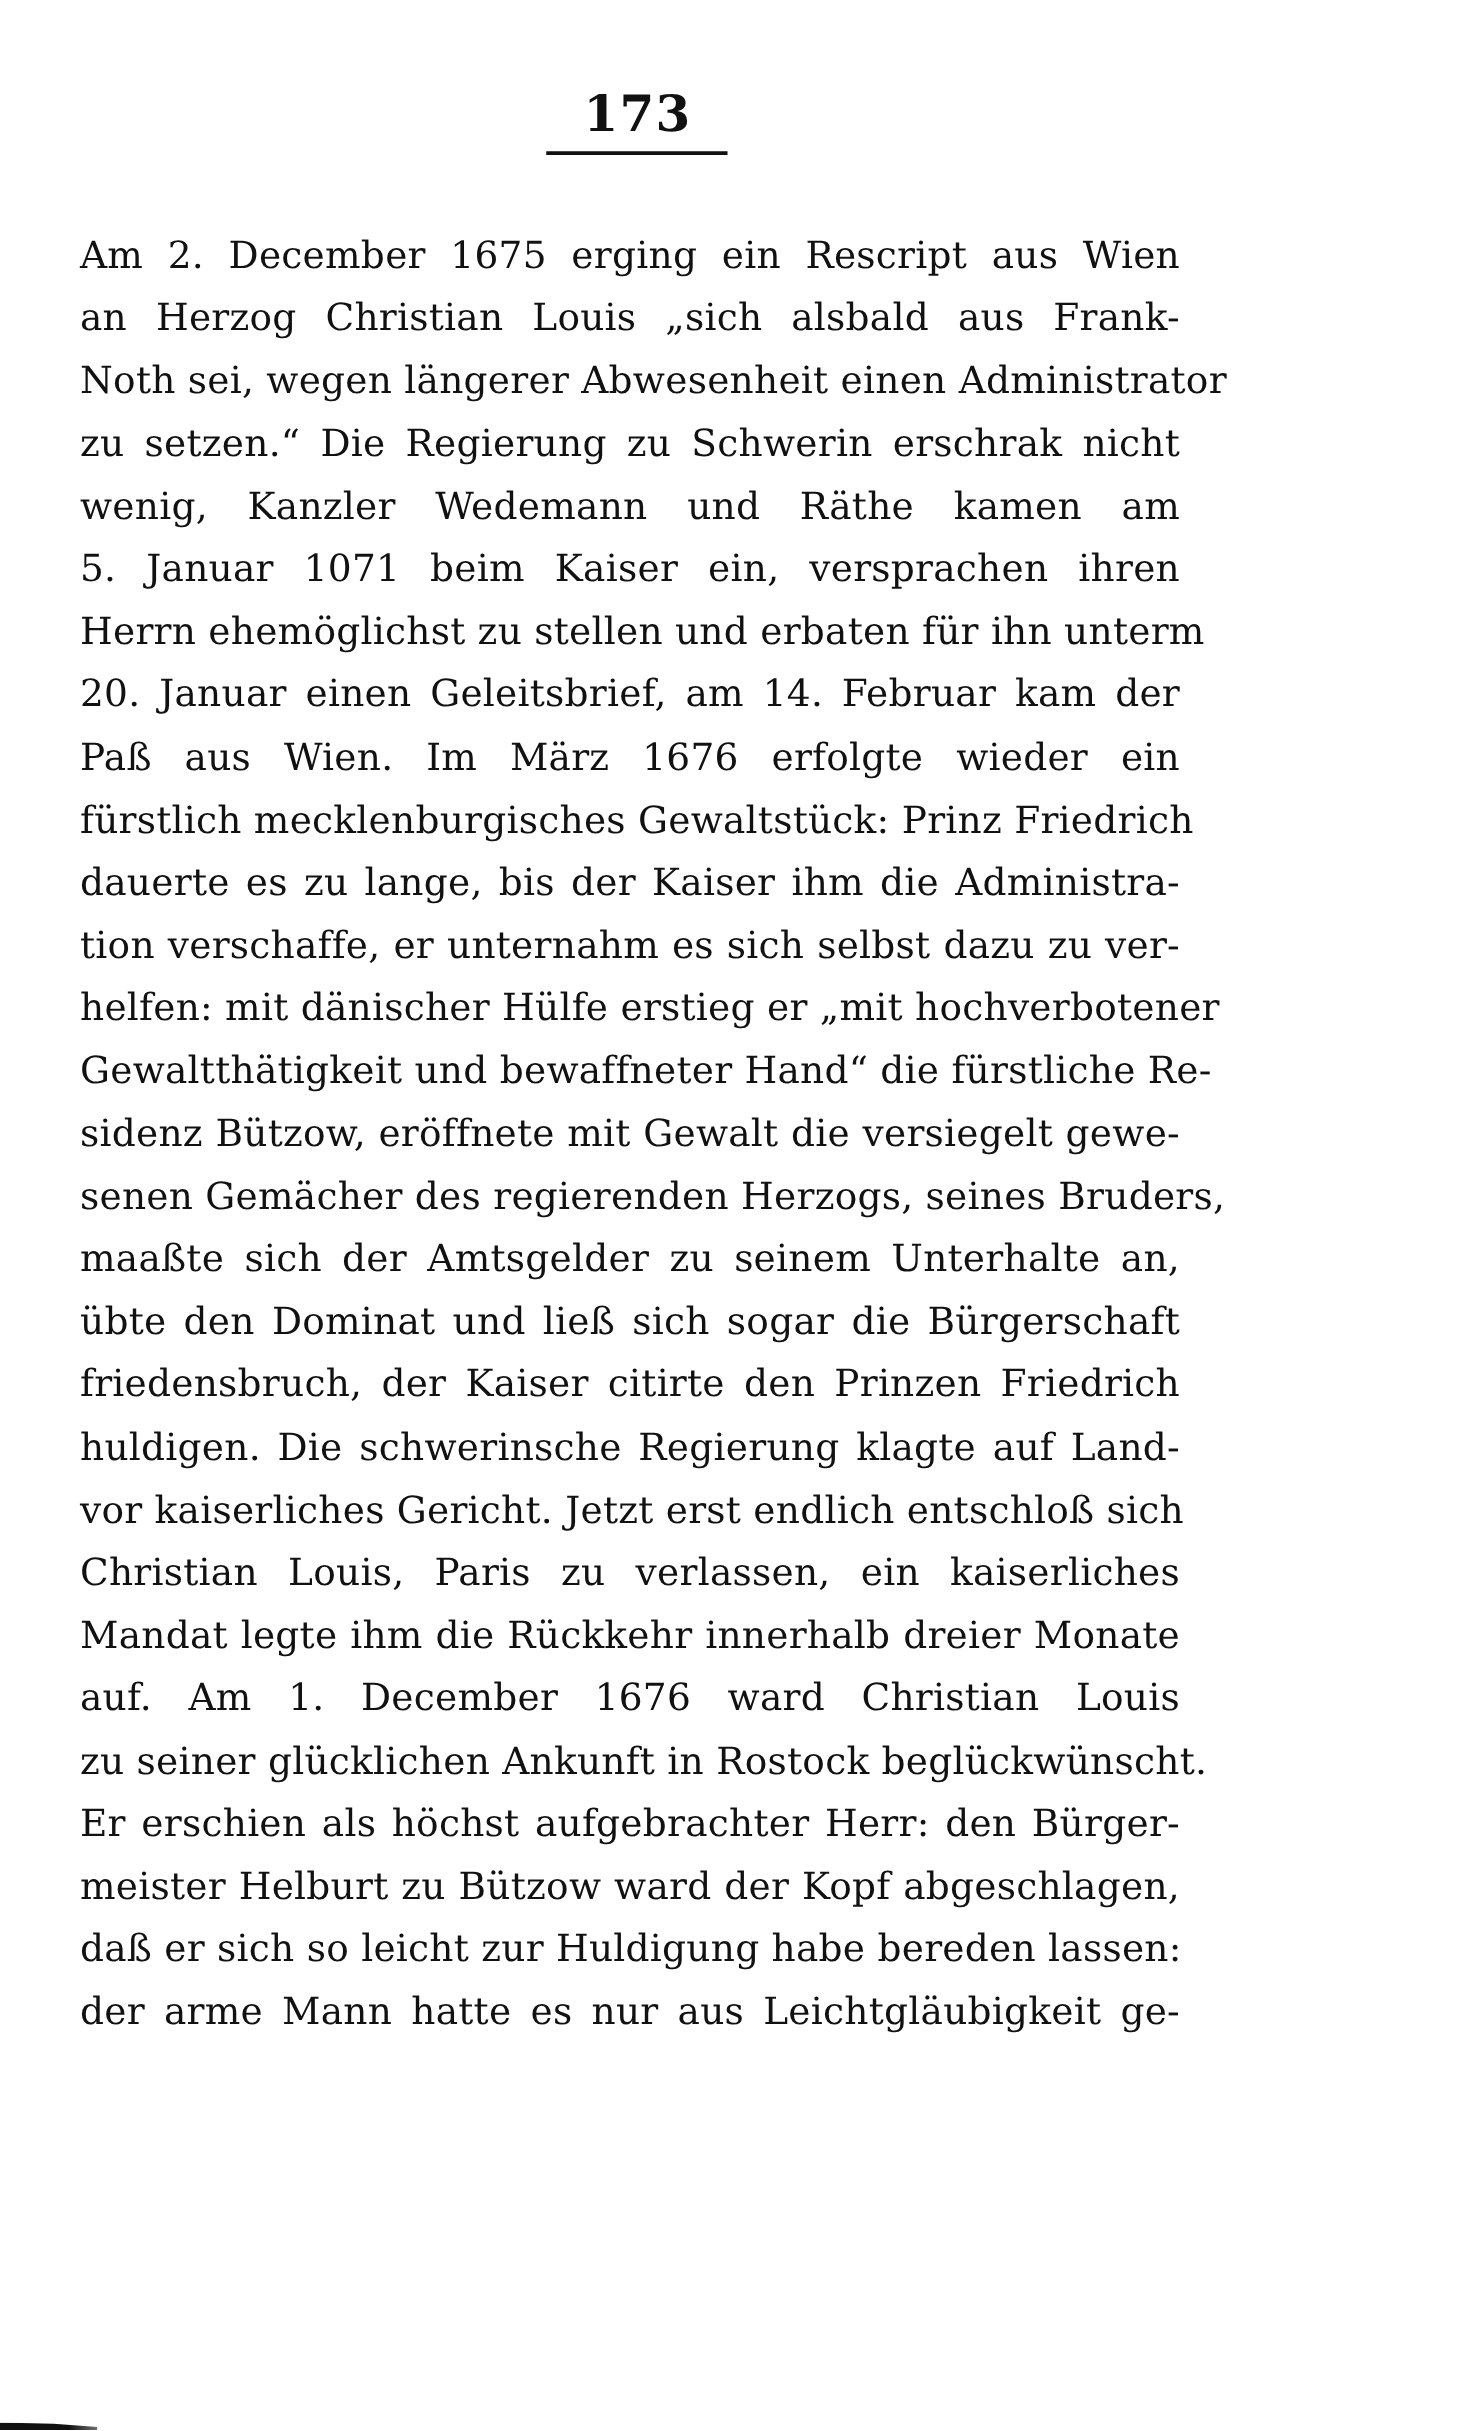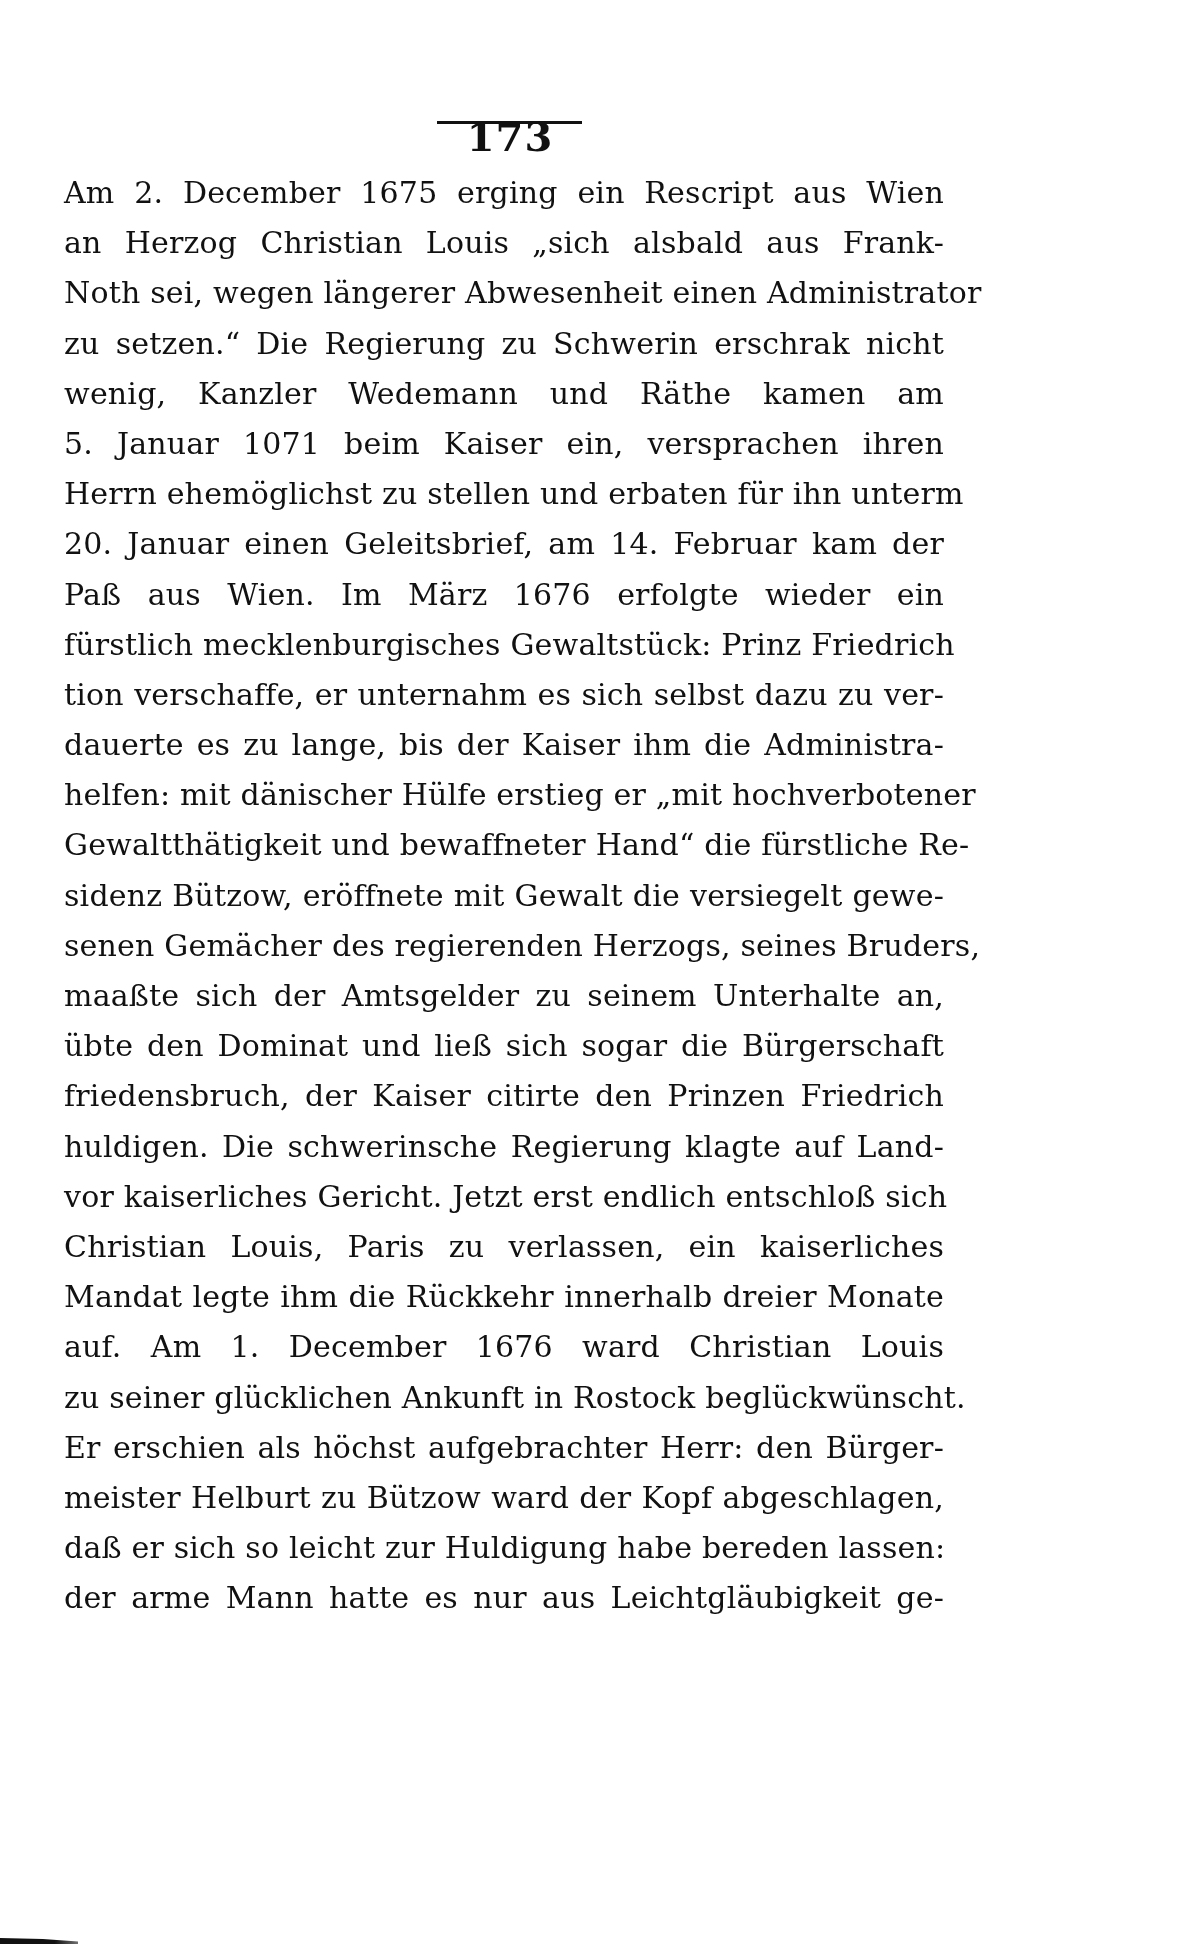--- a/index.html
+++ b/index.html
@@ -24,34 +24,33 @@
       position: absolute;
       left: 440px;
       top: 68px;
       width: 140px;
       text-align: center;
       font-family: "DejaVu Serif", serif;
       font-size: 40px;
       font-weight: bold;
       letter-spacing: 1px;
       line-height: 48px;
-      margin-top: 45px;
     }
     .header-rule {
       position: absolute;
       left: 437px;
       top: 121px;
       width: 145px;
       height: 3px;
       background: #111111;
     }
     .text-block {
       position: absolute;
       left: 64px;
-      top: 168px;
+      top: 180px;
       width: 880px;
     }
     .line {
       height: 50.2px;
       line-height: 50.2px;
       font-family: "DejaVu Serif", serif;
       font-size: 30px;
       white-space: nowrap;
       text-align: justify;
       text-align-last: justify;
@@ -81,22 +80,22 @@
     <div class="line">Am 2. December 1675 erging ein Rescript aus Wien</div>
     <div class="line">an Herzog Christian Louis „sich alsbald aus Frank-</div>
     <div class="line">Noth sei, wegen längerer Abwesenheit einen Administrator</div>
     <div class="line">zu setzen.“ Die Regierung zu Schwerin erschrak nicht</div>
     <div class="line">wenig, Kanzler Wedemann und Räthe kamen am</div>
     <div class="line">5. Januar 1071 beim Kaiser ein, versprachen ihren</div>
     <div class="line">Herrn ehemöglichst zu stellen und erbaten für ihn unterm</div>
     <div class="line">20. Januar einen Geleitsbrief, am 14. Februar kam der</div>
     <div class="line">Paß aus Wien. Im März 1676 erfolgte wieder ein</div>
     <div class="line">fürstlich mecklenburgisches Gewaltstück: Prinz Friedrich</div>
+    <div class="line">dauerte es zu lange, bis der Kaiser ihm die Administra-</div>
     <div class="line">tion verschaffe, er unternahm es sich selbst dazu zu ver-</div>
-    <div class="line">dauerte es zu lange, bis der Kaiser ihm die Administra-</div>
     <div class="line">helfen: mit dänischer Hülfe erstieg er „mit hochverbotener</div>
     <div class="line">Gewaltthätigkeit und bewaffneter Hand“ die fürstliche Re-</div>
     <div class="line">sidenz Bützow, eröffnete mit Gewalt die versiegelt gewe-</div>
     <div class="line">senen Gemächer des regierenden Herzogs, seines Bruders,</div>
     <div class="line">maaßte sich der Amtsgelder zu seinem Unterhalte an,</div>
     <div class="line">übte den Dominat und ließ sich sogar die Bürgerschaft</div>
     <div class="line">friedensbruch, der Kaiser citirte den Prinzen Friedrich</div>
     <div class="line">huldigen. Die schwerinsche Regierung klagte auf Land-</div>
     <div class="line">vor kaiserliches Gericht. Jetzt erst endlich entschloß sich</div>
     <div class="line">Christian Louis, Paris zu verlassen, ein kaiserliches</div>

